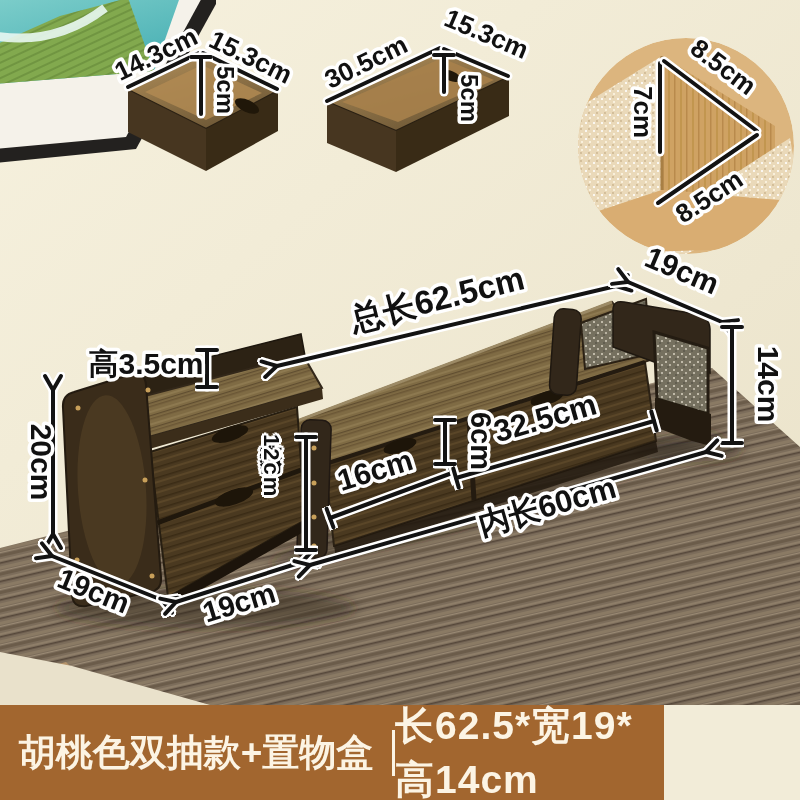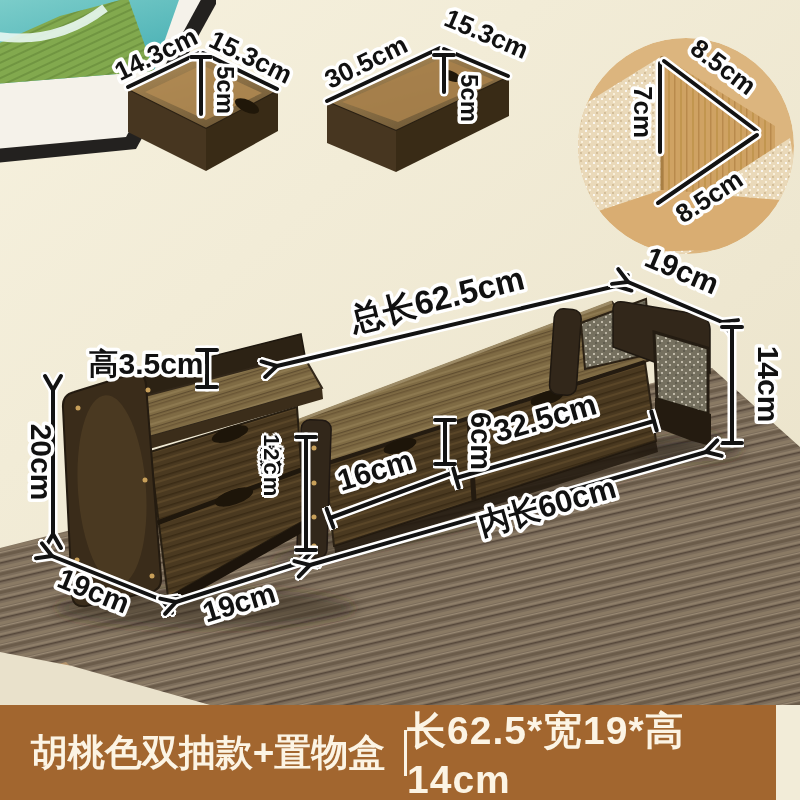--- a/index.html
+++ b/index.html
@@ -9,22 +9,22 @@
   .lab{font-weight:bold;fill:#111;stroke:#fff;stroke-width:7px;paint-order:stroke;
        stroke-linejoin:round;text-anchor:middle;}
   .f24{font-size:24px}.f26{font-size:26px}.f29{font-size:29px}.f30{font-size:30px}
   .f31{font-size:31px}.f33{font-size:33px}
   .lw{stroke:#fff;stroke-width:9;stroke-linecap:round;fill:none}
   .lb{stroke:#131313;stroke-width:4;stroke-linecap:round;fill:none}
   .riser{position:absolute;left:256px;top:426px;height:150px;writing-mode:vertical-rl;
          text-orientation:mixed;font-size:22px;font-weight:bold;color:#111;letter-spacing:2px;
          text-shadow:-2px -2px 0 #fff,2px -2px 0 #fff,-2px 2px 0 #fff,2px 2px 0 #fff,
                      0 -3px 0 #fff,0 3px 0 #fff,-3px 0 0 #fff,3px 0 0 #fff;}
-  .banner{position:absolute;left:0;top:705px;width:764px;height:95px;display:flex;
-          align-items:center;font-weight:bold;padding-left:12px;}
+  .banner{position:absolute;left:0;top:705px;width:664px;height:95px;display:flex;
+          align-items:center;font-weight:bold;}
   .b-left{width:392px;text-align:center;font-size:37px;}
   .b-div{width:3px;height:46px;}
   .b-right{flex:1;text-align:left;font-size:39px;letter-spacing:1px;}
 </style>
 </head>
 <body>
 
 <div id="stage">
 
 <svg id="scene" width="800" height="705" viewBox="0 0 800 705">

